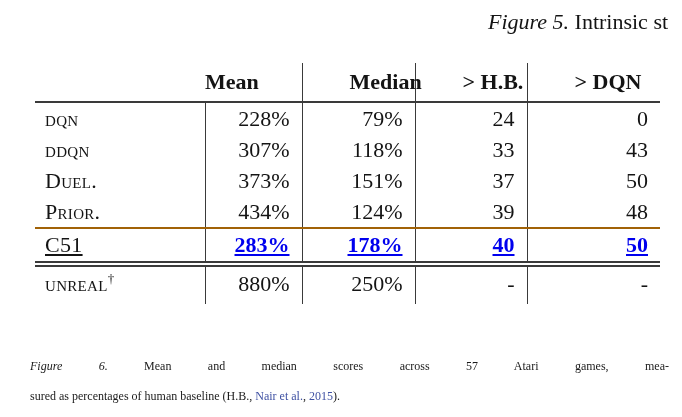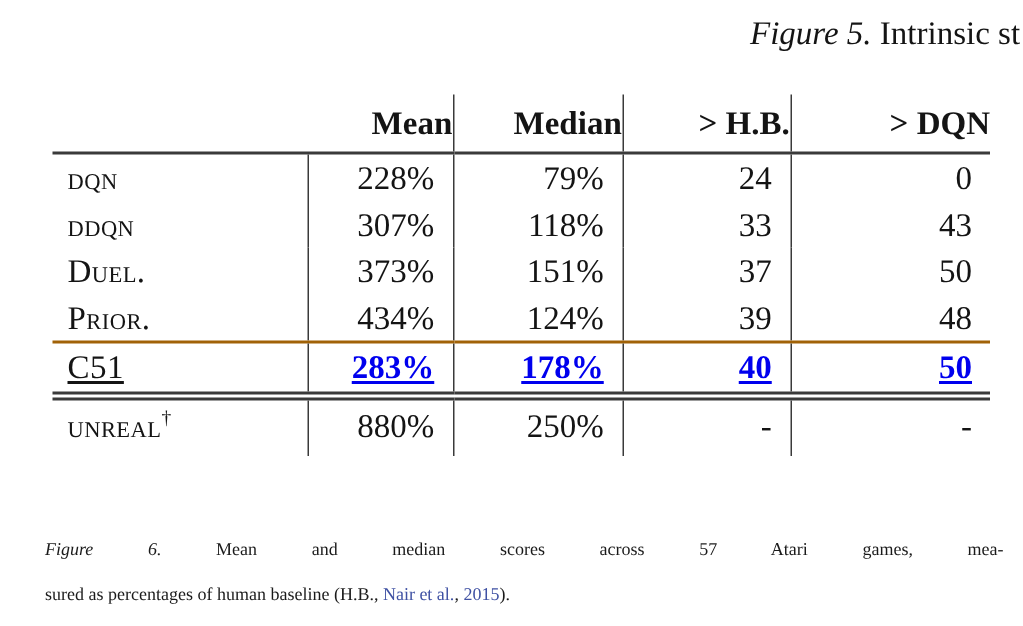--- a/index.html
+++ b/index.html
@@ -13,46 +13,45 @@
   }
   .it { font-style: italic; }
 
   
   .fig5 {
     position: absolute;
     left: 488px; top: 9px;
     font-size: 22px;
     line-height: 26px;
     white-space: nowrap;
-    margin-left: 12px;
   }
 
   
   .tablewrap { position: absolute; left: 35px; top: 63px; }
   table.results {
     border-collapse: collapse;
     table-layout: fixed;
     width: 625px;
   }
   col.c-label { width: 170px; }
   col.c-mean  { width: 97px; }
   col.c-median{ width: 113px; }
   col.c-hb    { width: 112px; }
   col.c-dqn   { width: 133px; }
 
   th, td { padding: 0; font-size: 22px; }
 
   thead th {
     font-weight: bold;
-    text-align: right;
+    text-align: left;
     height: 38px;
     vertical-align: middle;
     border-bottom: 2px solid #3a3a3a;
   }
-  thead th.sep { border-left: 1.5px solid #3a3a3a; }
+  thead th.sep { border-left: 1.5px solid #3a3a3a; padding-left: 47px; }
 
   tbody td { height: 31px; vertical-align: middle; margin-top: 32px; }
   td.lbl {
     text-align: left;
     padding-left: 10px;
     letter-spacing: 0.3px;
   }
   td.lbl .sc { font-variant: small-caps; }
   td.num {
     text-align: right;

